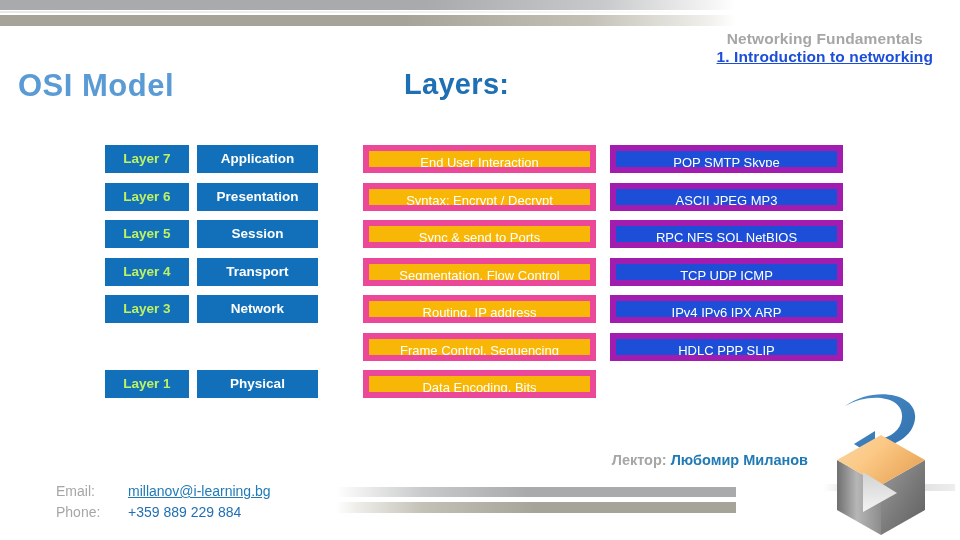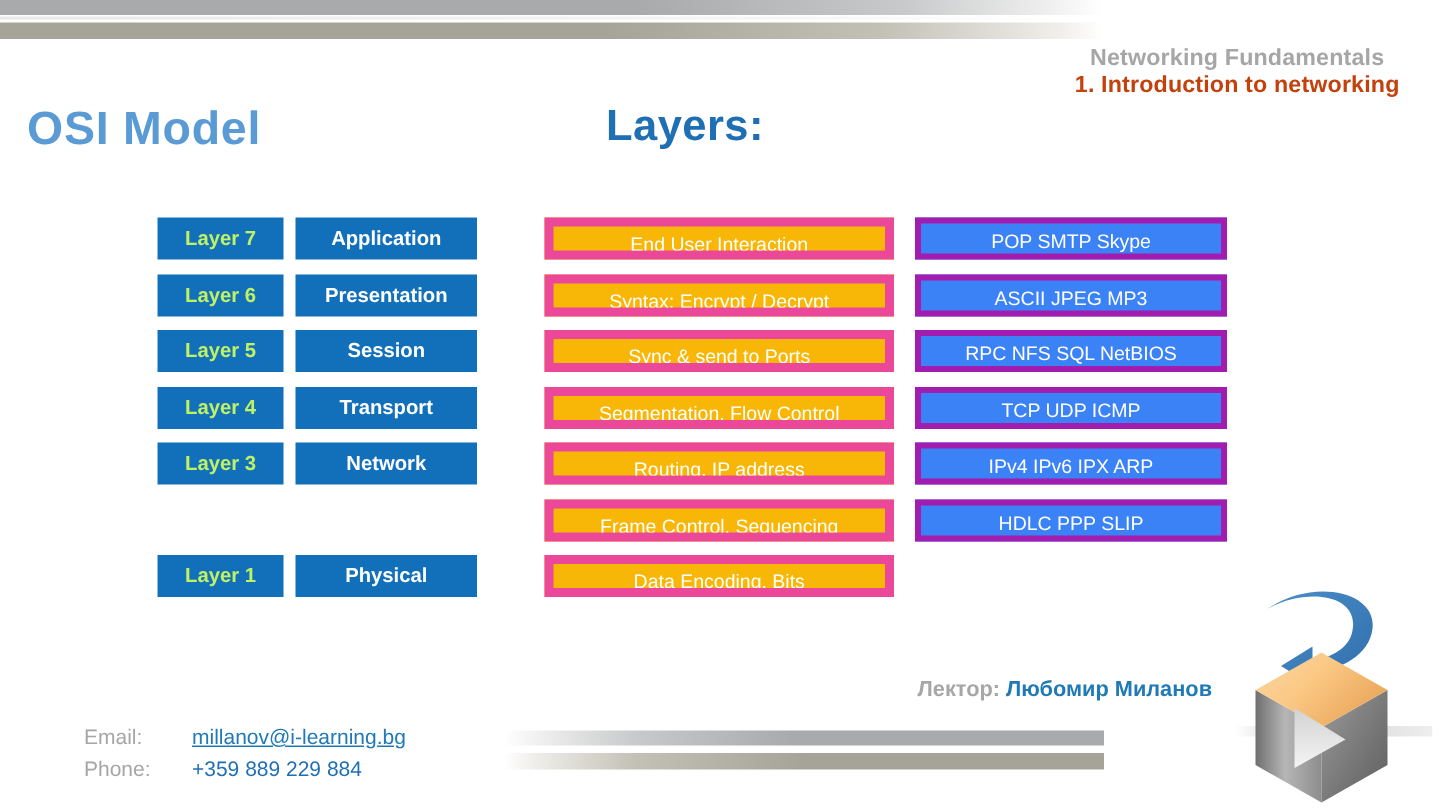--- a/index.html
+++ b/index.html
@@ -47,23 +47,24 @@
   .header-course {
     font-size: 15.5px;
     font-weight: bold;
     color: #a6a6a6;
     letter-spacing: 0.1px;
     white-space: nowrap;
   }
   .header-lesson {
     font-size: 15.5px;
     font-weight: bold;
-    color: #c2410c;
+    color: #1d4ed8;
     letter-spacing: 0.1px;
     white-space: nowrap;
+    text-decoration: underline;
   }
 
   
   .title-osi {
     position: absolute;
     left: 18px;
     top: 68px;
     font-size: 31px;
     font-weight: bold;
     color: #5b9bd5;
@@ -121,23 +122,23 @@
     left: 363px;
     width: 233px;
     background: #f8b707;
     border: 6px solid #ec4899;
     color: #ffffff;
     font-size: 13px;
     line-height: 24px;
   }
   .cell-proto {
     left: 610px;
-    width: 208px;
-    background: #3b82f6;
-    border: 4px solid #a21caf;
+    width: 233px;
+    background: #1d4ed8;
+    border: 6px solid #a21caf;
     color: #ffffff;
     font-size: 13px;
     line-height: 24px;
   }
 
   
   .lecturer {
     position: absolute;
     left: 0;
     top: 452px;

